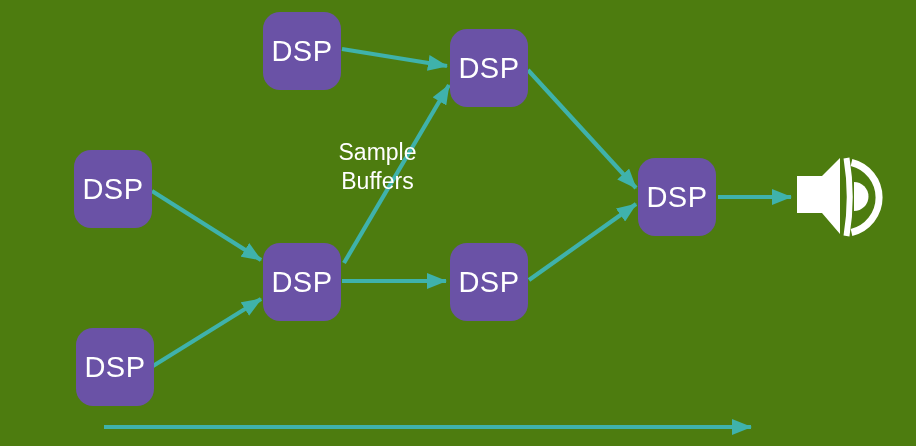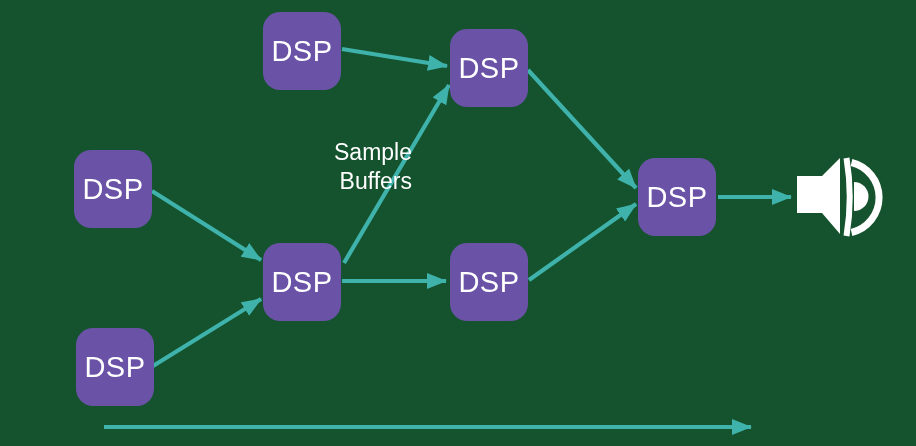--- a/index.html
+++ b/index.html
@@ -4,21 +4,21 @@
 <style>
   html, body {
     margin: 0;
     padding: 0;
     background: #000000;
   }
   .stage {
     position: relative;
     width: 916px;
     height: 446px;
-    background: #14532d;
+    background: #4d7c0f;
     overflow: hidden;
     font-family: "Liberation Sans", sans-serif;
   }
   .edges-layer {
     position: absolute;
     left: 0;
     top: 0;
     width: 916px;
     height: 446px;
   }
@@ -44,24 +44,24 @@
   .n5 { left: 76px;  top: 328px; }
   .n6 { left: 450px; top: 243px; }
   .n7 { left: 638px; top: 158px; }
   .diagram-label {
     position: absolute;
     color: #FFFFFF;
     font-size: 23px;
     line-height: 29px;
   }
   .sample-buffers {
-    left: 317px;
+    left: 330px;
     top: 138px;
     width: 95px;
-    text-align: right;
+    text-align: center;
   }
   .execution-flow {
     left: 291px;
     top: 396px;
     font-size: 24px;
     white-space: nowrap;
   }
   .speaker {
     position: absolute;
     left: 795px;

